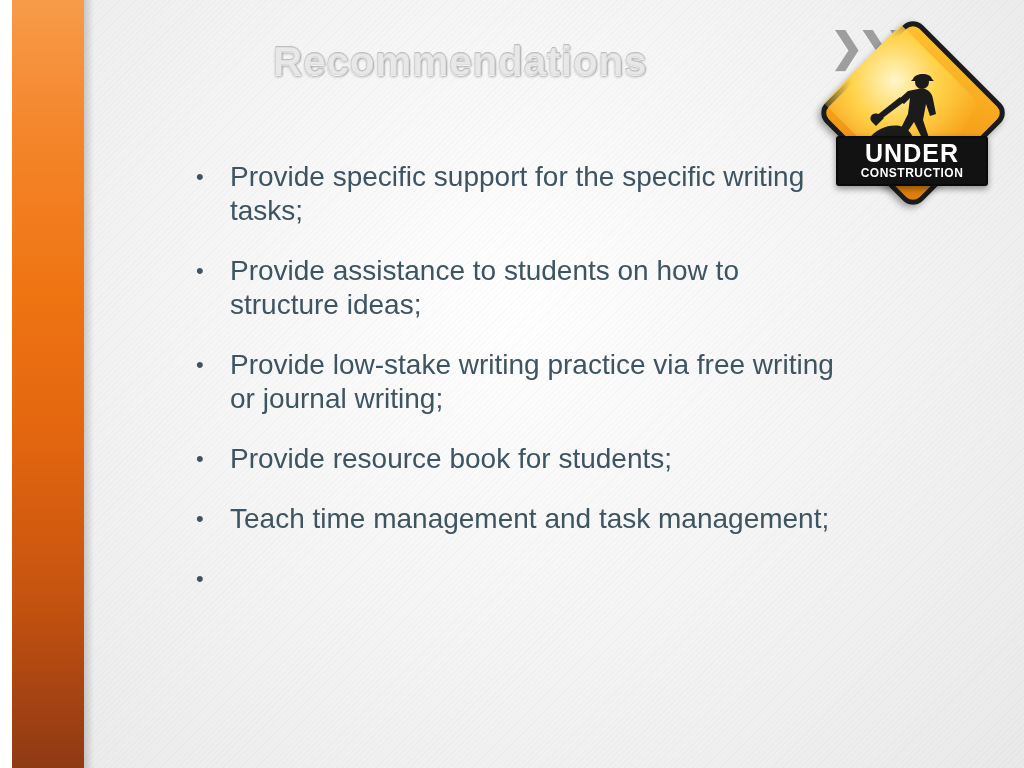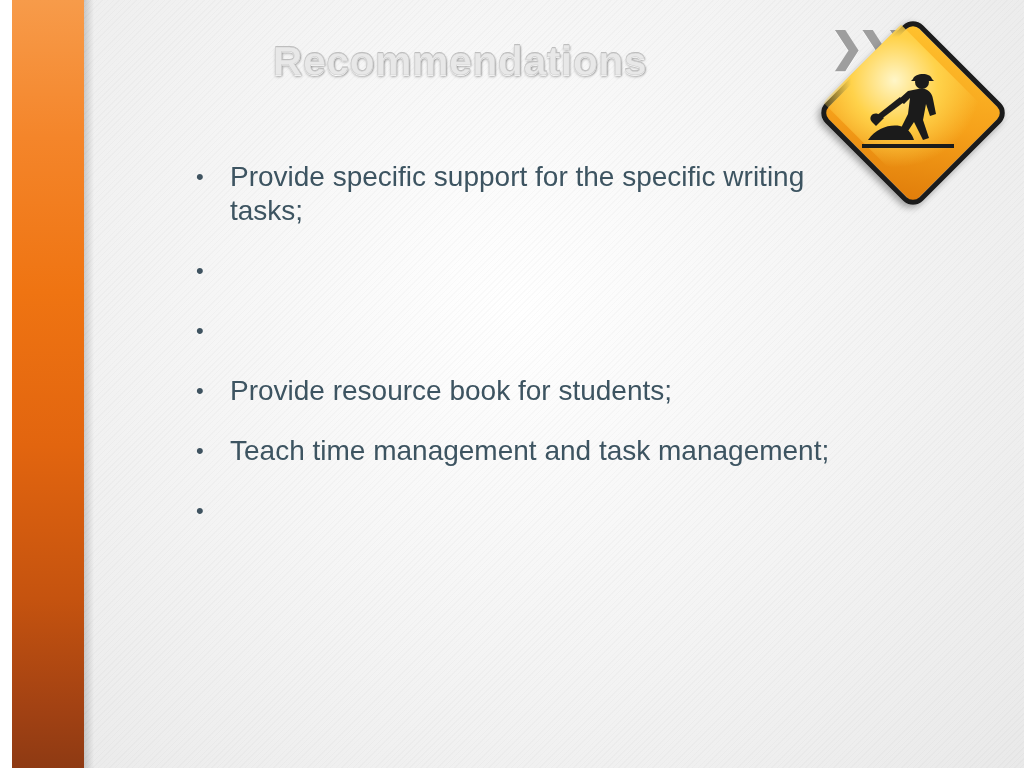--- a/index.html
+++ b/index.html
@@ -208,24 +208,26 @@
 
   <div class="content">
 
     <div class="bullet-row">
       <span class="bullet-mark">•</span>
       <span class="bullet-text">Provide specific support for the specific writing tasks;</span>
     </div>
 
     <div class="bullet-row">
       <span class="bullet-mark">•</span>
-    </div>
-
-    <div class="bullet-row">
-      <span class="bullet-mark">•</span>
+      <span class="bullet-text">Provide assistance to students on how to structure ideas;</span>
+    </div>
+
+    <div class="bullet-row">
+      <span class="bullet-mark">•</span>
+      <span class="bullet-text">Provide low-stake writing practice via free writing or journal writing;</span>
     </div>
 
     <div class="bullet-row">
       <span class="bullet-mark">•</span>
       <span class="bullet-text">Provide resource book for students;</span>
     </div>
 
     <div class="bullet-row">
       <span class="bullet-mark">•</span>
       <span class="bullet-text">Teach time management and task management;</span>
@@ -248,15 +250,19 @@
     <svg class="worker" viewBox="0 0 96 80">
       <path d="M8 72 C16 60, 30 56, 40 58 C48 60, 52 66, 54 72 Z" fill="#1b1b1b"></path>
       <path d="M2 76 L94 76 L94 80 L2 80 Z" fill="#1b1b1b"></path>
       <circle cx="62" cy="14" r="7" fill="#1b1b1b"></circle>
       <path d="M53 11 C55 5, 70 4, 72 11 L74 13 L51 13 Z" fill="#1b1b1b"></path>
       <path d="M58 21 C66 19, 72 24, 73 31 L76 46 L70 48 L66 36 L63 52 L69 70 L63 72 L54 54 L46 66 L40 62 L48 46 L50 30 L44 36 L38 32 L48 23 Z" fill="#1b1b1b"></path>
       <path d="M44 34 L20 52 L16 48 L40 29 Z" fill="#1b1b1b"></path>
       <path d="M12 54 C8 50, 12 44, 18 46 L24 50 L16 58 Z" fill="#1b1b1b"></path>
     </svg>
 
+    <div class="uc-label">
+      <div class="l1">UNDER</div>
+      <div class="l2">CONSTRUCTION</div>
+    </div>
   </div>
 
 </div>
 
 </body></html>

